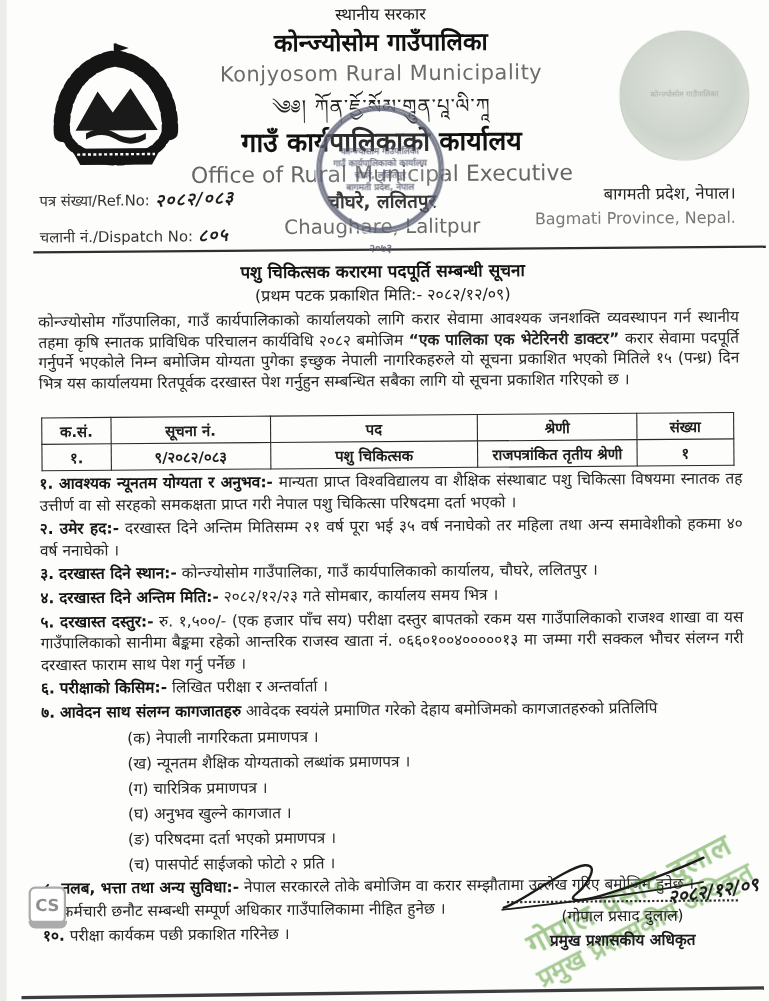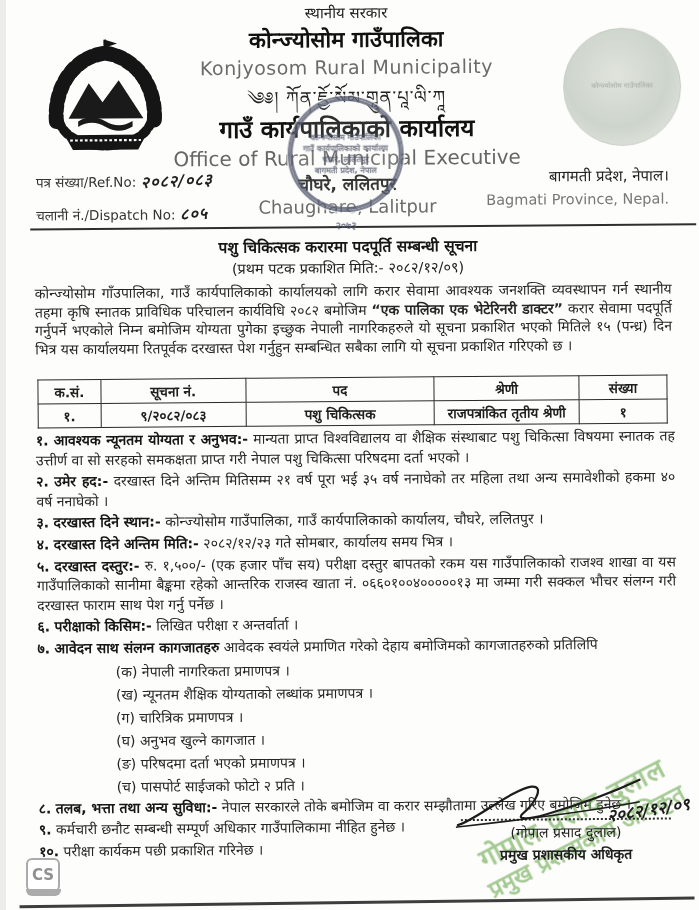--- a/index.html
+++ b/index.html
@@ -52,21 +52,21 @@
   .sig .scrawl svg{position:absolute;left:8px;top:0;}
   .sig .sdate{position:absolute;right:-4px;top:24px;font-family:"DejaVu Serif","Liberation Serif",serif;
       font-style:italic;font-weight:bold;font-size:17px;color:#1d1d1d;transform:rotate(-8deg);}
   .sig .dots{border-bottom:2.2px dotted #2c2c2c;width:210px;margin:-14px auto 2px;}
   .sig .sname{font-size:14px;color:#1d1d1d;}
   .sig .sdesig{font-size:14px;font-weight:bold;color:#1d1d1d;margin-top:3px;}
   .stamp-green{position:absolute;right:-42px;top:796px;width:330px;transform:rotate(-27deg);
       color:#6aa84f;opacity:.6;font-weight:bold;text-align:center;line-height:1.3;filter:blur(.4px);z-index:4;}
   .stamp-green .l1{font-size:27px;letter-spacing:1px;}
   .stamp-green .l2{font-size:23px;}
-  .footer{position:absolute;left:26px;top:858px;display:flex;align-items:center;gap:12px;z-index:8;}
+  .footer{position:absolute;left:26px;top:806px;display:flex;align-items:center;gap:12px;z-index:8;}
   .cs-badge{width:30px;height:30px;border:2.5px solid #ababab;border-radius:6px;background:#fff;position:relative;
       display:flex;align-items:center;justify-content:center;font-size:15px;font-weight:bold;color:#8f8f8f;}
   .cs-badge:after{content:"";position:absolute;left:-2.5px;right:-2.5px;bottom:-6px;height:7px;background:#ababab;
       border-radius:0 0 6px 6px;}
   .footer .ftext{font-size:26px;color:#bcbcbc;letter-spacing:.5px;}
   .bottom-line{position:absolute;left:16px;right:8px;top:901px;height:3px;background:#3d3d3d;transform:rotate(-0.3deg);}
 </style>
 </head>
 <body>
 

